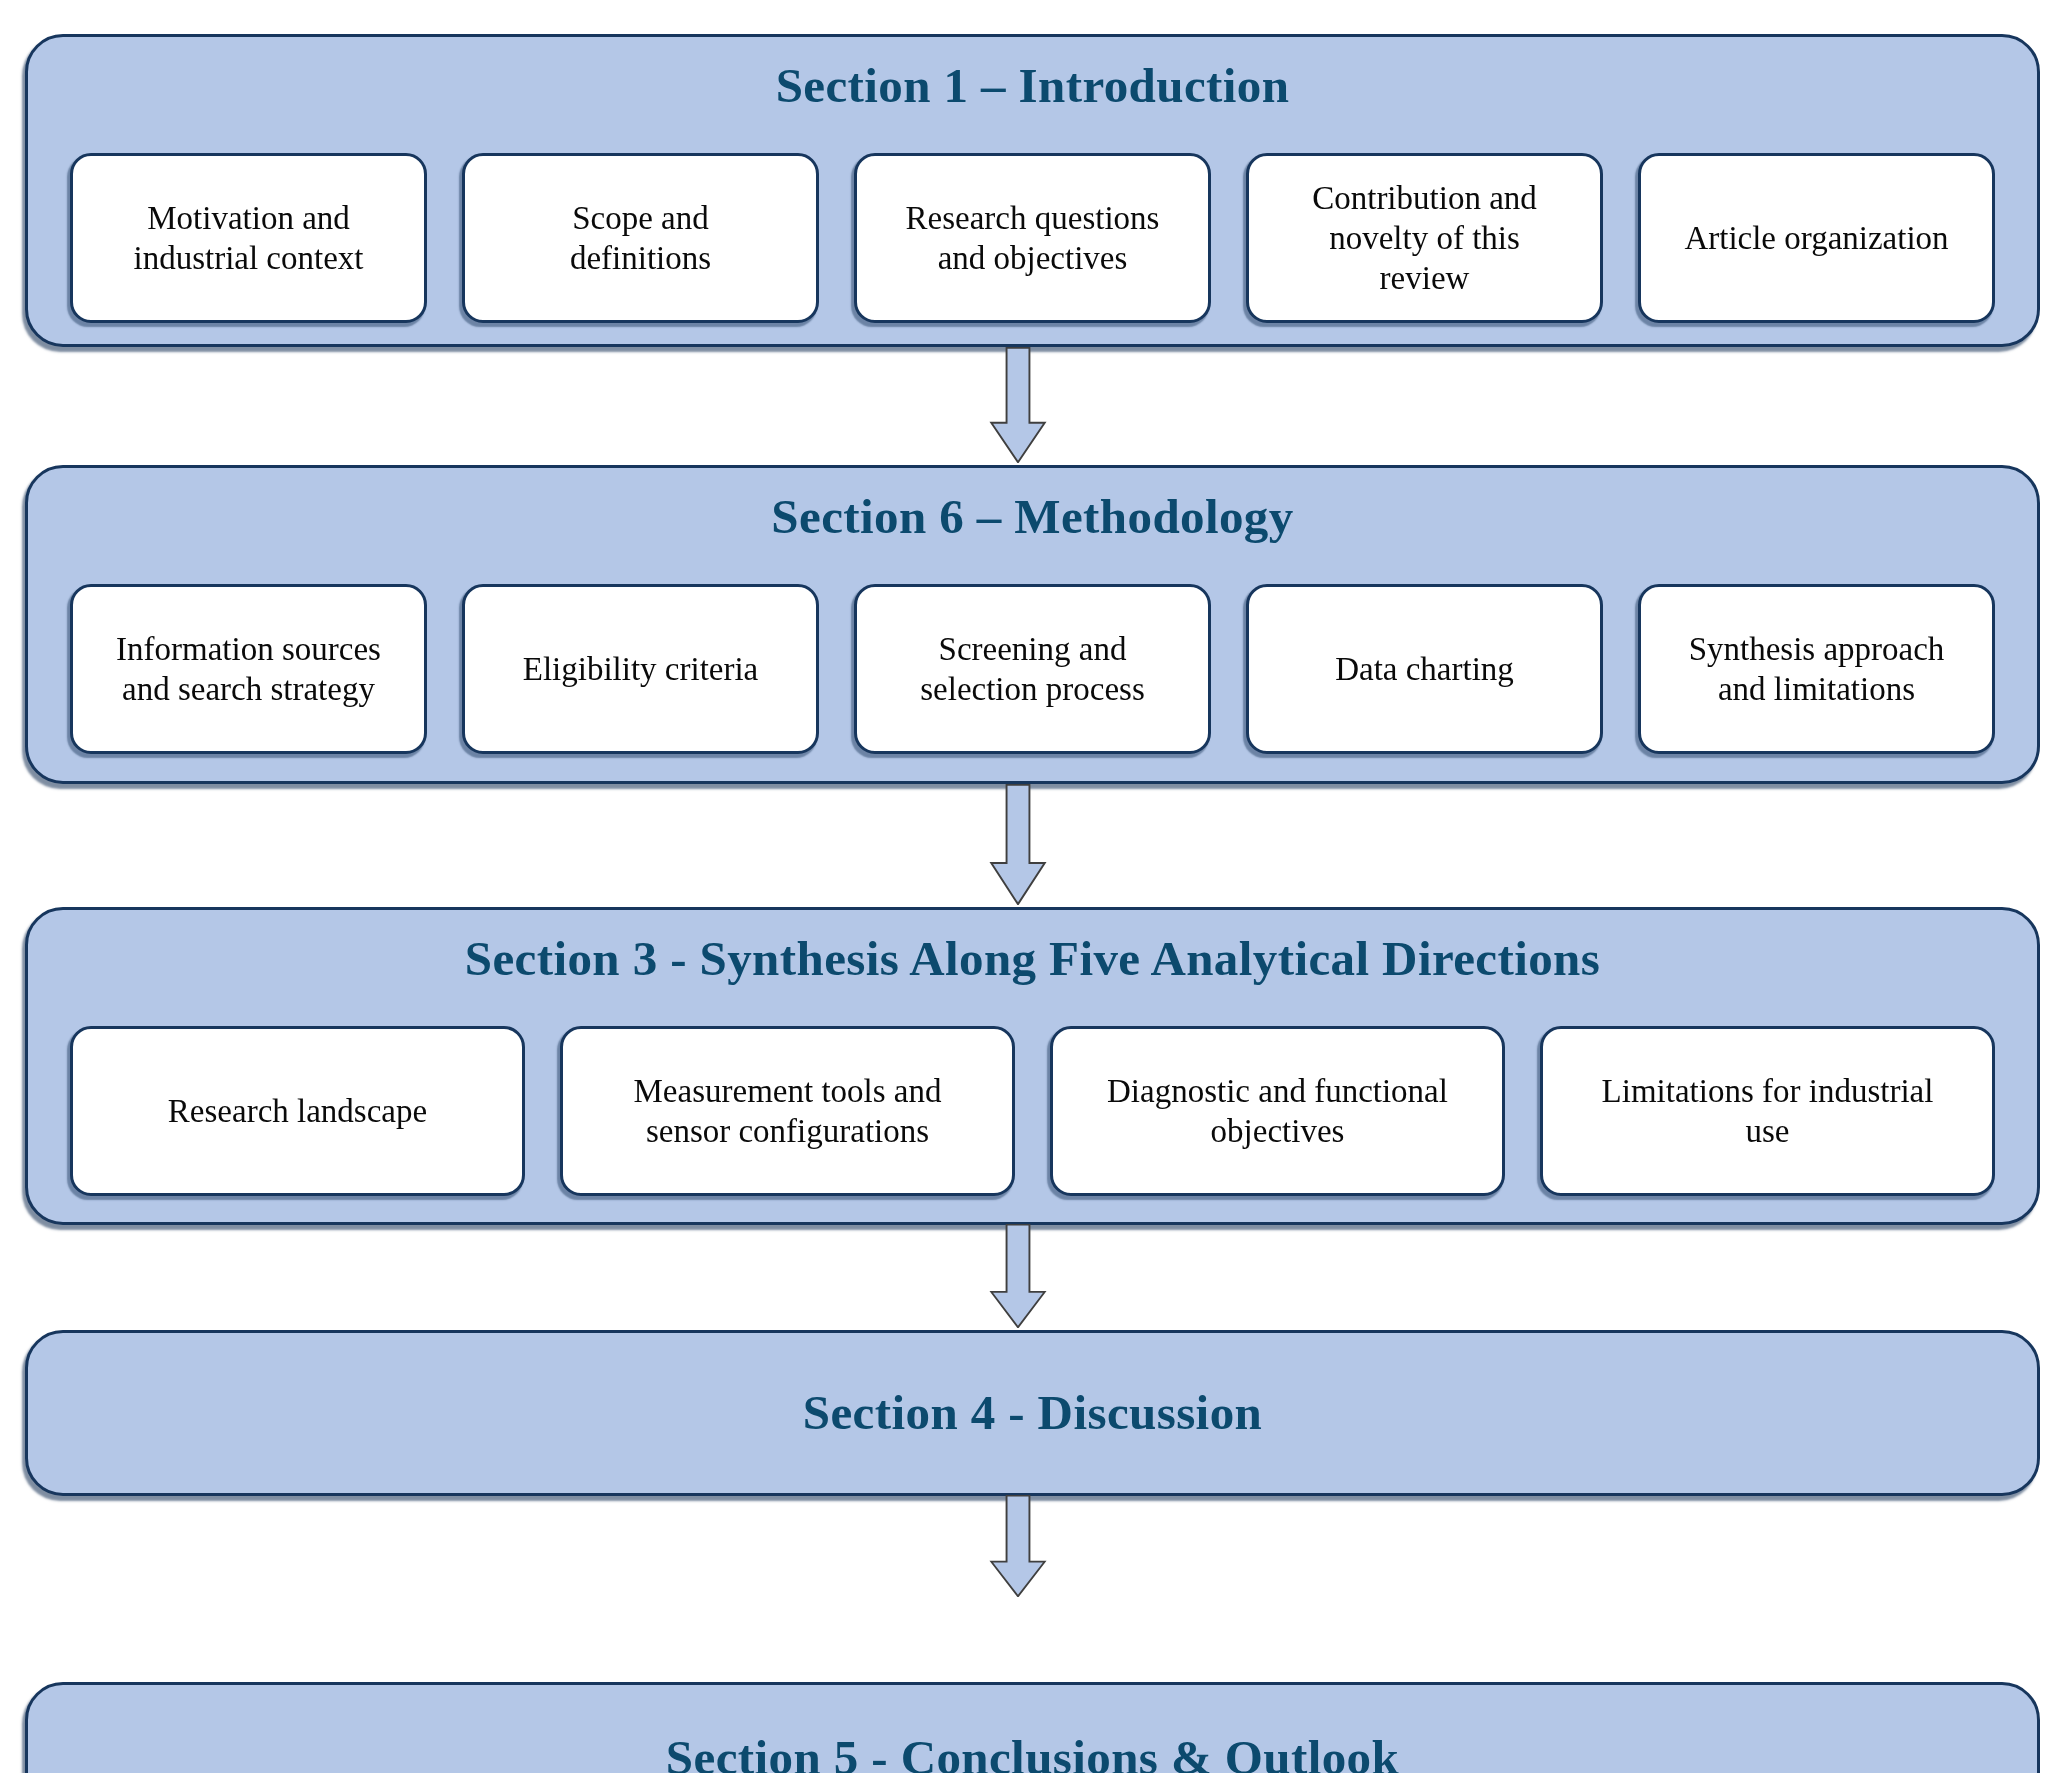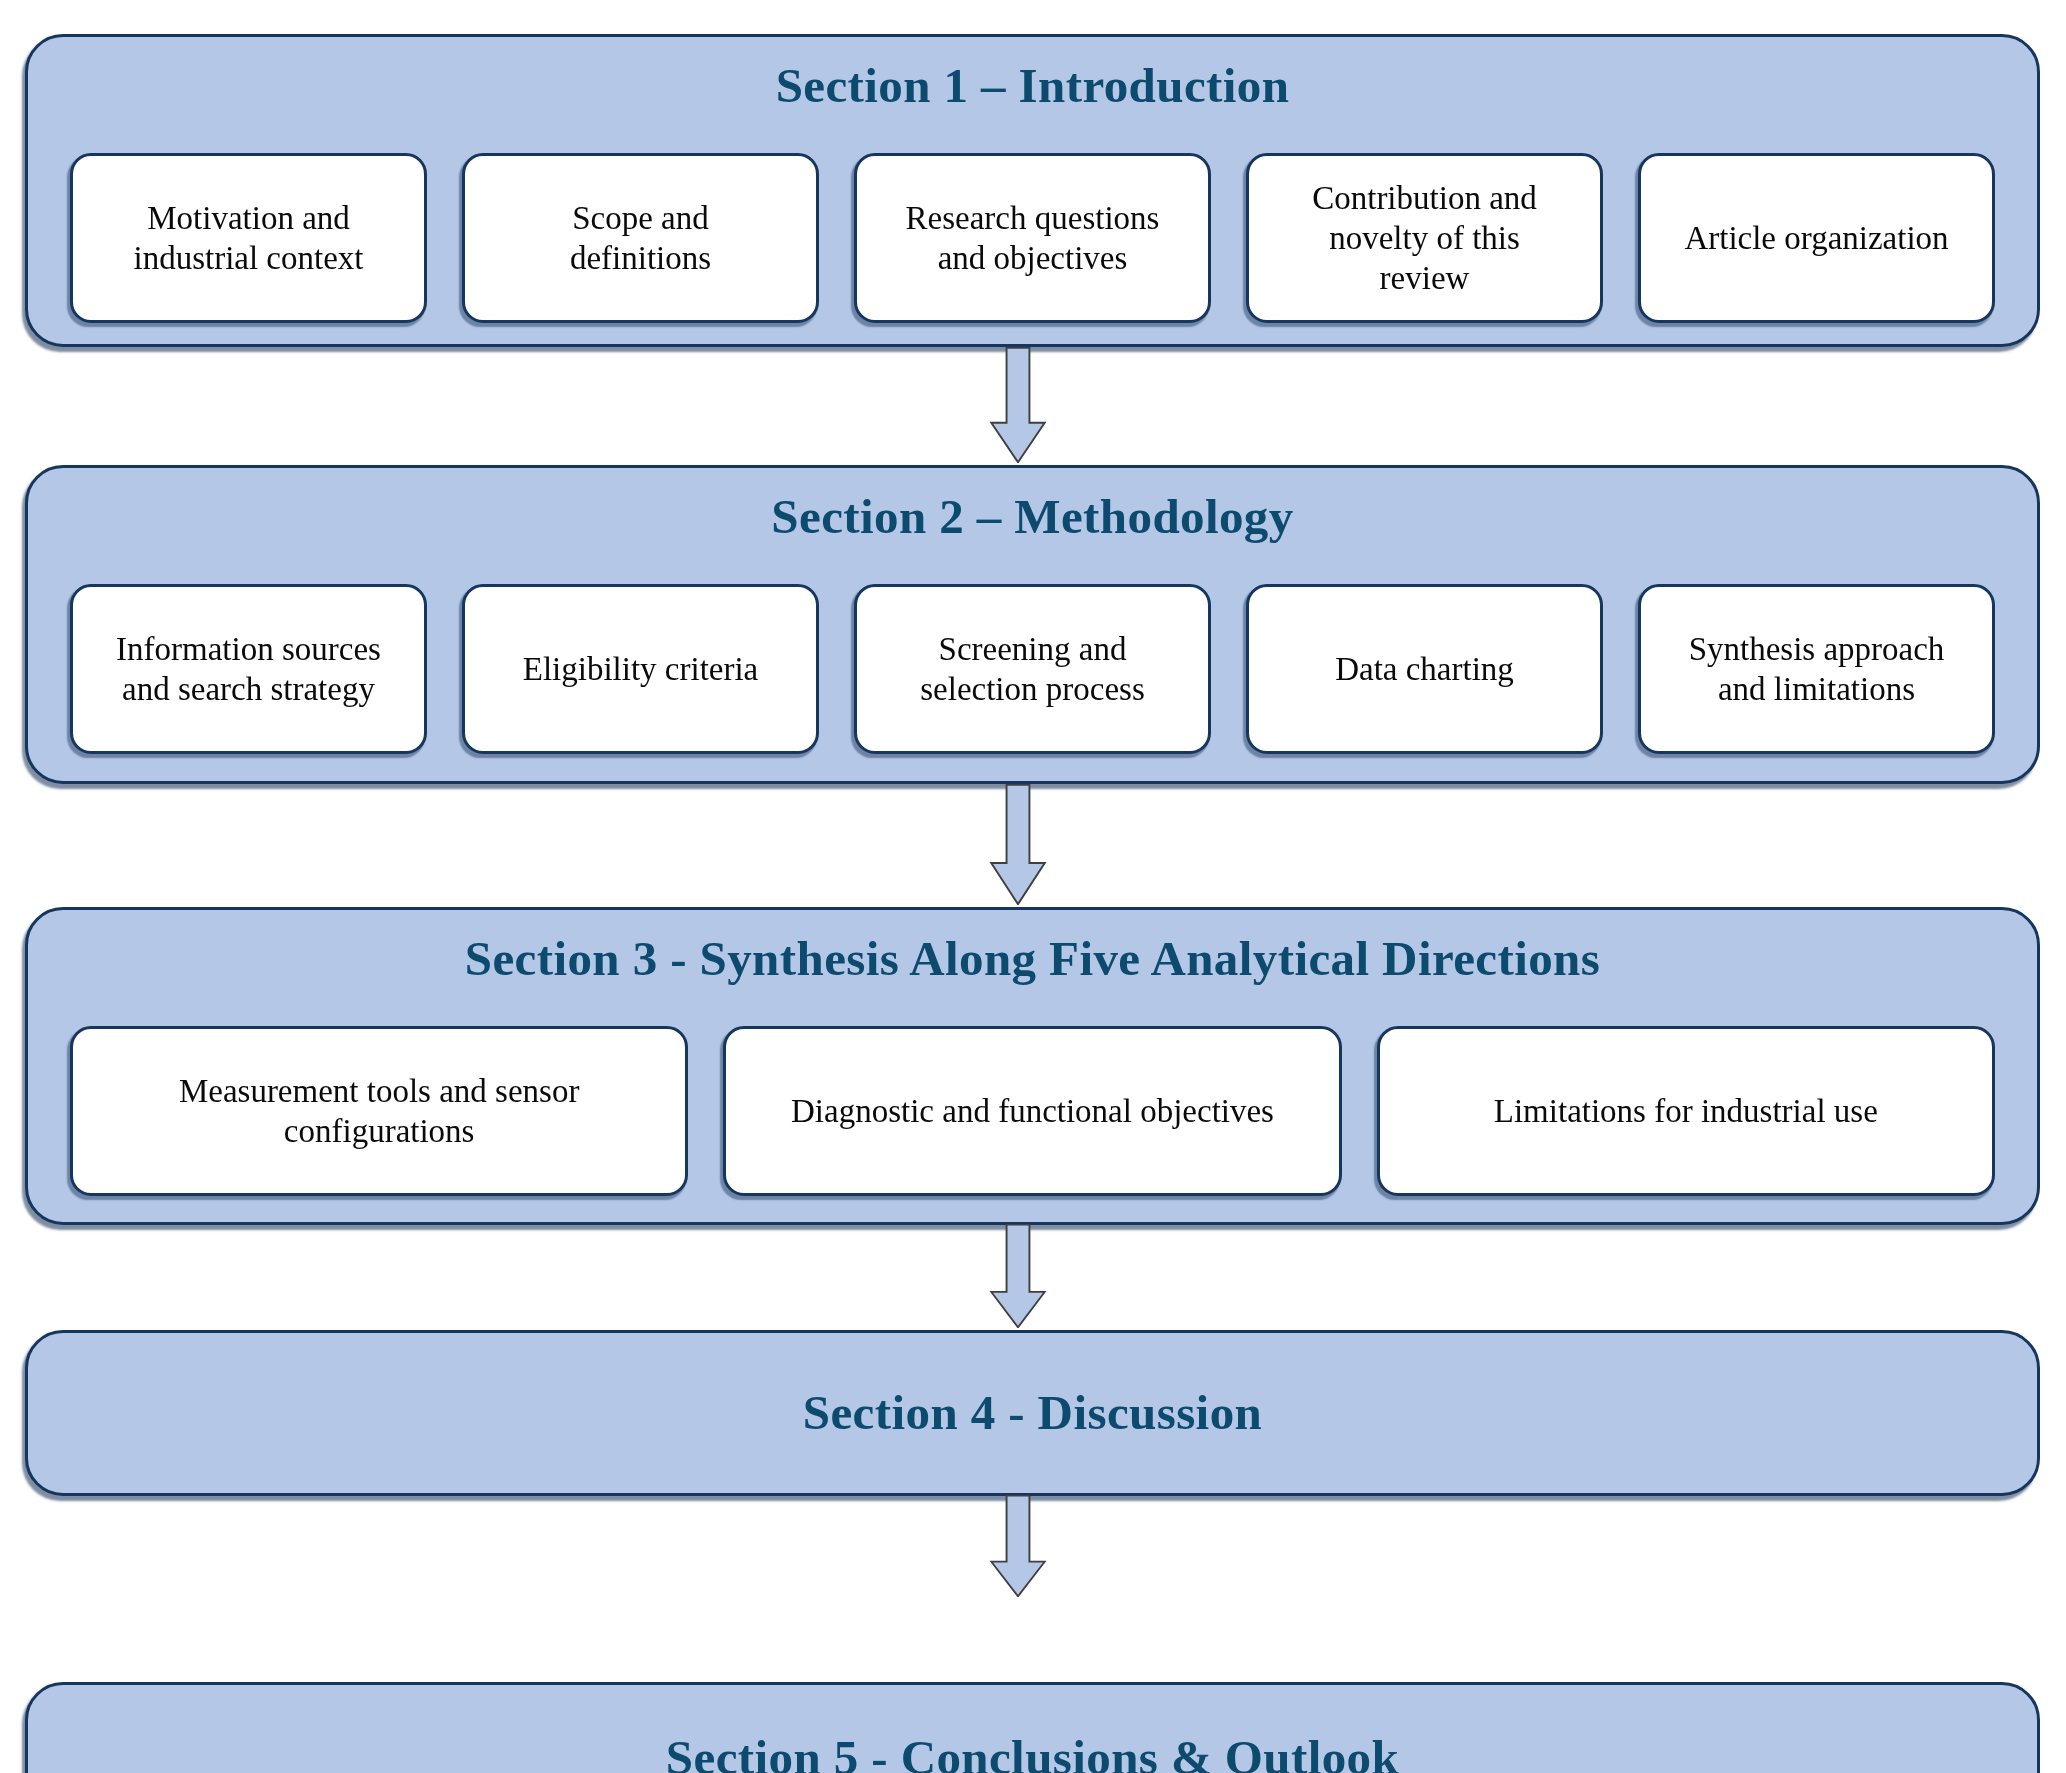--- a/index.html
+++ b/index.html
@@ -102,39 +102,40 @@
     </div>
   </section>
 
   <div class="arrow" style="top:347px; height:116px;">
     <svg viewBox="0 0 76 150" preserveAspectRatio="none" aria-hidden="true">
       <path d="M23 1 H53 V98 H73 L38 149 L3 98 H23 Z"></path>
     </svg>
   </div>
 
   <section class="sec" style="top:465px; height:319px;">
-    <div class="sec-title">Section 2 – Methodology</div>
+    <div class="sec-title">Section 6 – Methodology</div>
     <div class="items">
       <div class="item">Information sources and search strategy</div>
       <div class="item">Eligibility criteria</div>
       <div class="item">Screening and selection process</div>
       <div class="item">Data charting</div>
       <div class="item">Synthesis approach and limitations</div>
     </div>
   </section>
 
   <div class="arrow" style="top:784px; height:121px;">
     <svg viewBox="0 0 76 150" preserveAspectRatio="none" aria-hidden="true">
       <path d="M23 1 H53 V98 H73 L38 149 L3 98 H23 Z"></path>
     </svg>
   </div>
 
   <section class="sec" style="top:907px; height:318px;">
     <div class="sec-title">Section 3 - Synthesis Along Five Analytical Directions</div>
     <div class="items">
+      <div class="item">Research landscape</div>
       <div class="item">Measurement tools and sensor configurations</div>
       <div class="item">Diagnostic and functional objectives</div>
       <div class="item">Limitations for industrial use</div>
     </div>
   </section>
 
   <div class="arrow" style="top:1224px; height:104px;">
     <svg viewBox="0 0 76 150" preserveAspectRatio="none" aria-hidden="true">
       <path d="M23 1 H53 V98 H73 L38 149 L3 98 H23 Z"></path>
     </svg>

